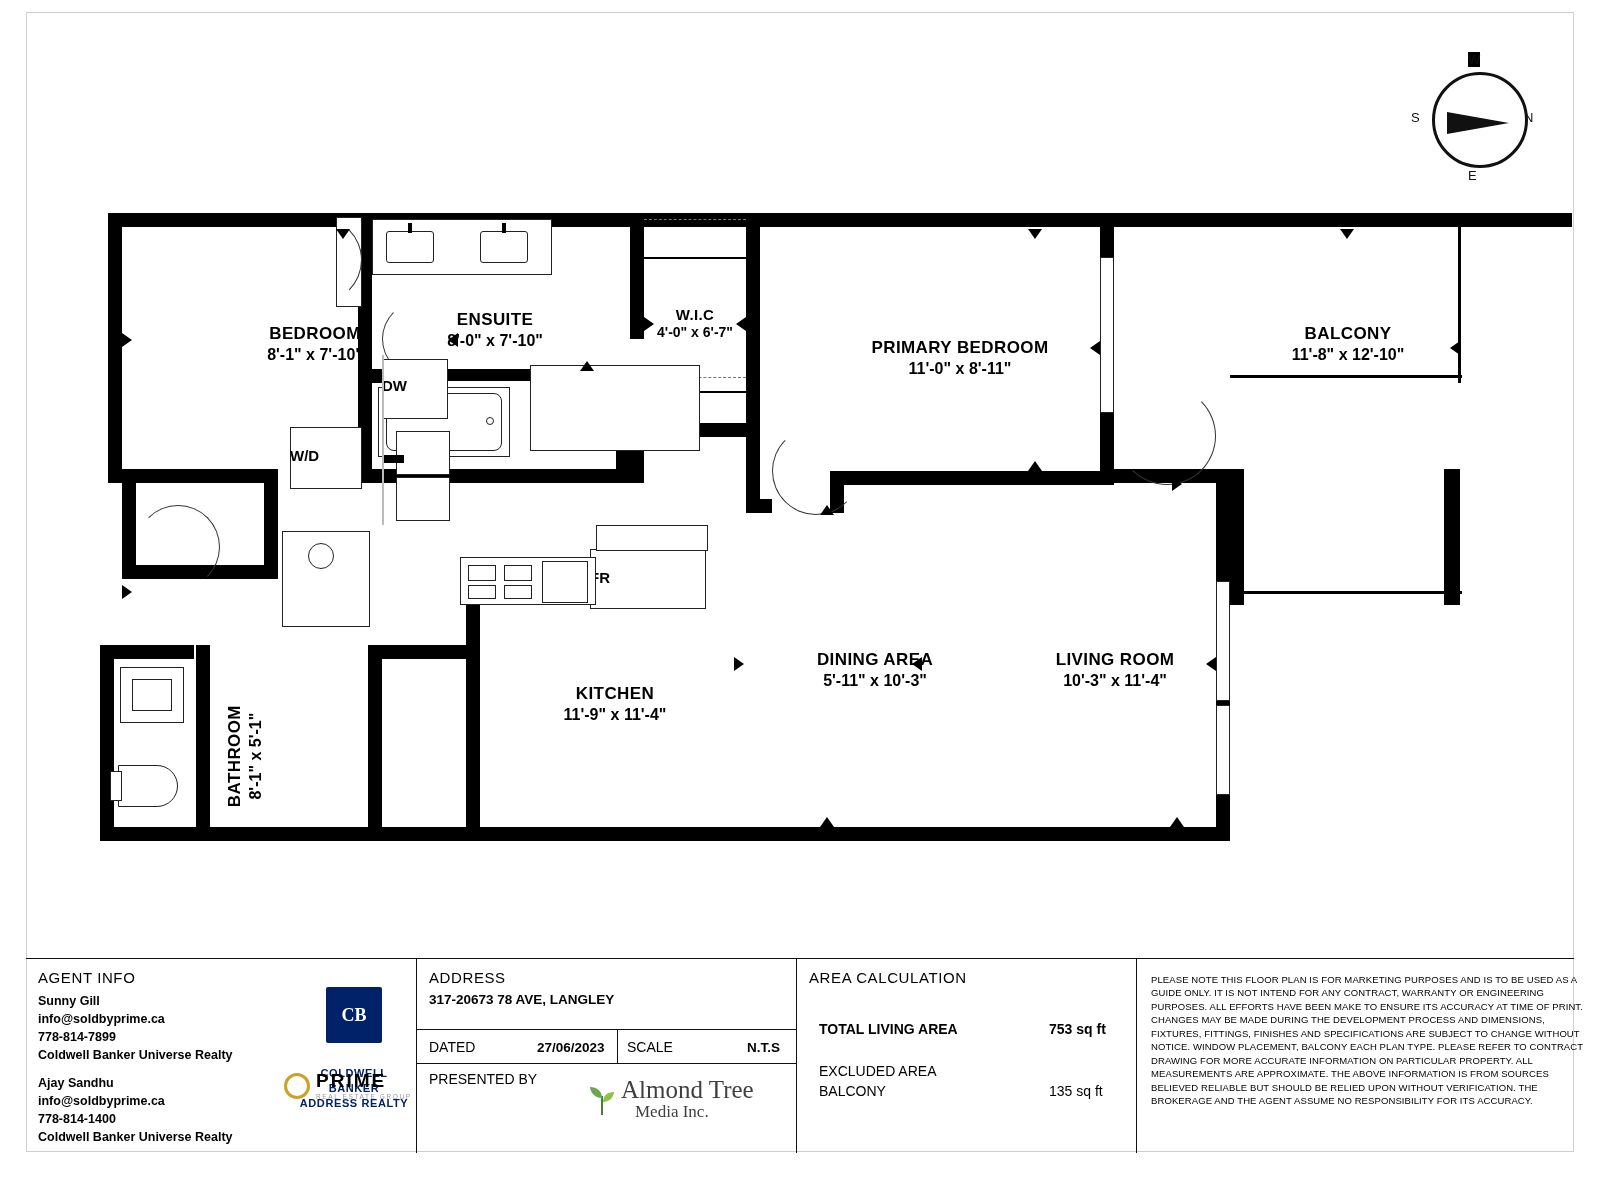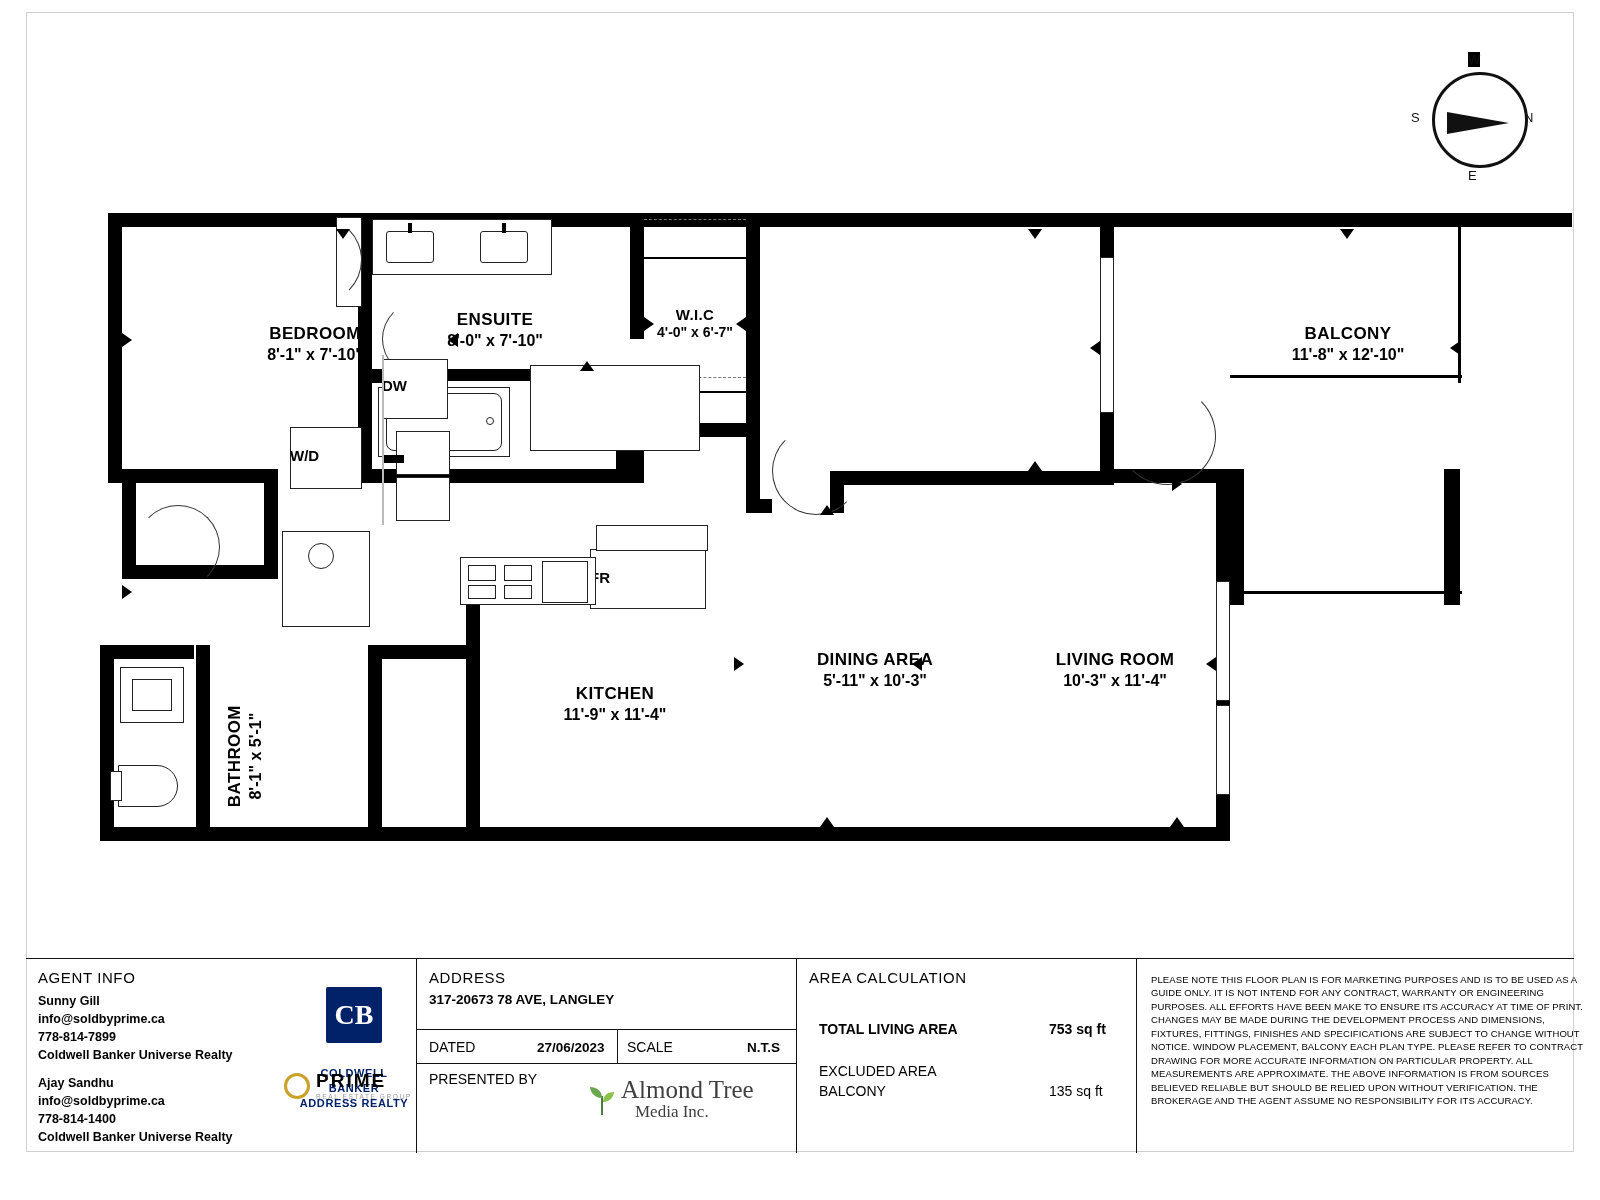--- a/index.html
+++ b/index.html
@@ -54,21 +54,21 @@
   .rowline{position:absolute;left:0;right:0;border-top:1px solid #111;}
   .sub{position:absolute;font-size:14px;}
   .subb{position:absolute;font-size:13.5px;font-weight:bold;}
   .area-row{position:absolute;font-size:14px;}
   .area-row.b{font-weight:bold;}
   .disc-text{margin:14px 12px 0 14px;font-size:9.5px;line-height:1.42;letter-spacing:.1px;text-align:left;}
 
   
   .cb-logo{position:absolute;left:272px;top:28px;width:112px;text-align:center;}
   .cb-mark{width:56px;height:56px;background:#012169;margin:0 auto;position:relative;border-radius:2px;}
-  .cb-mark span{position:absolute;left:0;top:0;width:56px;height:56px;line-height:56px;text-align:center;color:#fff;font-size:28px;font-weight:bold;font-family:"Liberation Serif",serif;}
+  .cb-mark span{position:absolute;left:0;top:0;width:56px;height:56px;line-height:56px;text-align:center;color:#fff;font-size:18px;font-weight:bold;font-family:"Liberation Serif",serif;}
   .cb-name{font-size:11px;font-weight:bold;color:#012169;letter-spacing:.6px;margin-top:23px;line-height:1.35;}
   .prime{position:absolute;left:258px;top:112px;width:140px;display:flex;align-items:center;gap:6px;}
   .prime-ring{width:26px;height:26px;border:3px solid #c9a227;border-radius:50%;box-sizing:border-box;}
   .prime-txt{font-size:19px;font-weight:bold;color:#000000;letter-spacing:2px;line-height:1;}
   .prime-sub{font-size:6.5px;color:#9a9a9a;letter-spacing:1.6px;margin-top:3px;}
   .almond{position:absolute;left:170px;top:118px;display:flex;align-items:center;gap:4px;}
   .almond-txt{font-family:"Liberation Serif",serif;color:#3f3f3f;}
   .almond-t1{font-size:25px;line-height:1;}
   .almond-t2{font-size:17px;line-height:1.2;margin-left:14px;}
   .leaf{width:30px;height:32px;position:relative;}
@@ -237,20 +237,24 @@
     <div class="lbl" style="left:300px;top:104px;width:190px;">
       <div class="nm">ENSUITE</div>
       <div class="dm">8'-0" x 7'-10"</div>
     </div>
 
     <div class="lbl lblsm" style="left:500px;top:100px;width:190px;">
       <div class="nm">W.I.C</div>
       <div class="dm">4'-0" x 6'-7"</div>
     </div>
 
+    <div class="lbl" style="left:720px;top:132px;width:280px;">
+      <div class="nm">PRIMARY BEDROOM</div>
+      <div class="dm">11'-0" x 8'-11"</div>
+    </div>
 
     <div class="lbl" style="left:1128px;top:118px;width:240px;">
       <div class="nm">BALCONY</div>
       <div class="dm">11'-8" x 12'-10"</div>
     </div>
 
 
     <div class="lbl vert" style="left:50px;top:530px;width:190px;">
       <div class="nm">BATHROOM</div>
       <div class="dm">8'-1" x 5'-1"</div>

